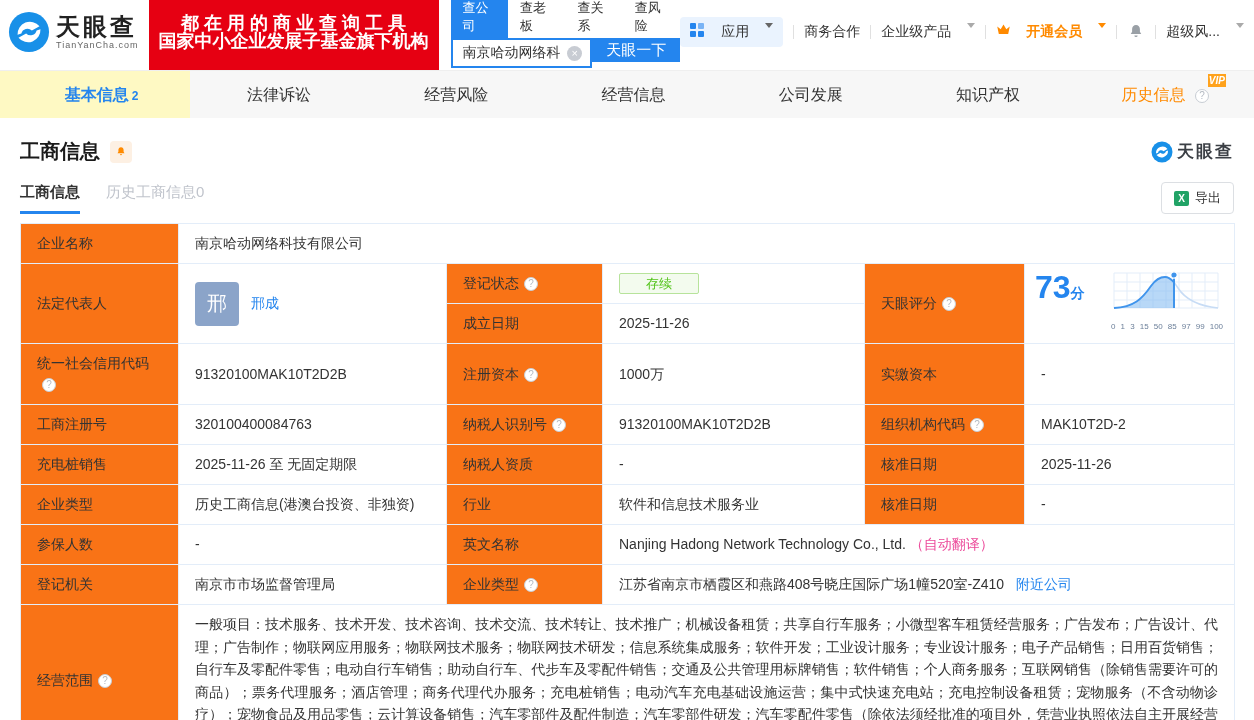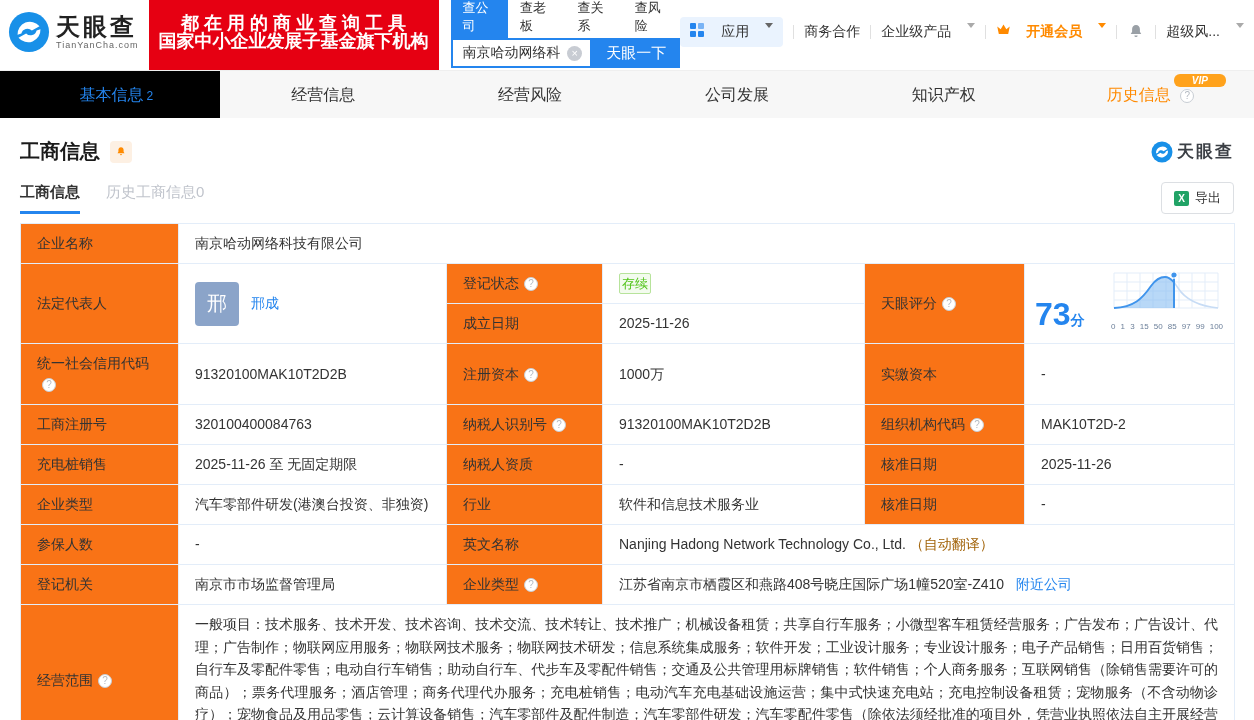--- a/index.html
+++ b/index.html
@@ -18,44 +18,44 @@
   .search-tabs { display:flex; font-size:13px; }
   .search-tab { padding:3px 12px; cursor:pointer; color:#333; }
   .search-tab.active { background:#2485ee; color:#fff; }
   .search-row { display:flex; }
   .search-input-box { position:relative; flex:1; border:2px solid #2485ee; background:#fff; height:30px; }
   .search-input-box input { width:100%; height:100%; border:none; outline:none; font-size:14px;
     padding:0 30px 0 10px; color:#333; font-family:inherit; }
   .clear-ic { position:absolute; right:8px; top:6px; width:15px; height:15px; border-radius:50%;
     background:#c8ccd3; color:#fff; font-size:11px; line-height:15px; text-align:center; cursor:pointer; }
   .clear-ic:after { content:"×"; }
-  .search-btn { width:88px; height:30px; background:#2485ee; color:#fff; border:none; font-size:15px;
+  .search-btn { width:88px; height:24px; background:#2485ee; color:#fff; border:none; font-size:15px;
     cursor:pointer; font-family:inherit; }
   .top-right { margin-left:auto; display:flex; align-items:center; font-size:14px; color:#333; white-space:nowrap; }
   .sep { width:1px; height:14px; background:#e0e0e0; margin:0 10px; }
   .nav-item { cursor:pointer; display:inline-flex; align-items:flex-start;gap:11px; }
   .chip { background:#eaf3fe; border-radius:4px; padding:6px 10px; }
   .grid-ic { display:inline-grid; grid-template-columns:6px 6px; grid-gap:2px; margin-right:6px; }
   .grid-ic i { width:6px; height:6px; background:#2485ee; border-radius:1px; }
   .grid-ic i.lite { background:#79b3f5; }
   .caret { display:inline-block; width:0; height:0; border-left:4px solid transparent;
     border-right:4px solid transparent; border-top:5px solid #666; margin-left:5px; }
   .caret.gray { border-top-color:#aaa; }
   .caret.orange { border-top-color:#ff8a00; }
   .vip-link { color:#ff8a00; font-weight:bold; }
   .crown-ic { margin-right:4px; display:inline-flex; }
 
   
   .main-tabs { display:flex; height:48px; background:#f7f7f7; border-top:1px solid #efefef; margin-top:6px; }
   .mtab { flex:1; text-align:center; line-height:48px; font-size:16px; color:#333; cursor:pointer; position:relative; }
-  .mtab.active { background:#000000; color:#2485ee; font-weight:normal;padding-left:13px; }
+  .mtab.active { background:#fef9c3; color:#2485ee; font-weight:bold;padding-left:13px; }
   .mtab .cnt { font-size:12px; margin-left:3px; color:#2485ee; }
   .mtab.vip-tab { color:#ff8a00; }
   .vip-badge { position:absolute; top:3px; right:28px; background:#ffa21c; color:#fff; font-size:10px;
-    font-style:italic; font-weight:bold; line-height:13px; padding:0 18px; border-radius:6px;margin-left:39px; }
+    font-style:italic; font-weight:bold; line-height:13px; padding:0 1px; border-radius:0;margin-left:39px; }
   .help { display:inline-block; width:14px; height:14px; border:1px solid #c8cdd4; border-radius:50%;
     color:#b4bac2; font-size:10px; line-height:12px; text-align:center; margin-left:5px; vertical-align:1px;
     background:#fff; cursor:pointer; }
   .help:after { content:"?"; }
 
   
   .content { padding:0 20px; }
   .sec-head { display:flex; align-items:center; margin-top:20px; }
   .sec-title { font-size:20px; font-weight:bold; color:#1a1a1a; }
   .bell-badge { width:22px; height:22px; background:#fdf0e3; border-radius:4px; margin-left:10px;
@@ -70,29 +70,29 @@
   .xls-ic { width:15px; height:15px; background:#21a366; border-radius:2px; color:#fff; font-size:10px;
     font-weight:bold; line-height:15px; text-align:center; margin-right:6px; }
   .xls-ic:after { content:"X"; }
 
   
   table.info { width:100%; border-collapse:collapse; table-layout:fixed; margin-top:8px; font-size:14px; }
   .info td { border:1px solid #e3edf9; padding:9px 16px; line-height:21px; vertical-align:middle; word-break:break-all; }
   .info td.lbl { background:#f97316; }
   .info td.scope-cell { line-height:22.5px; padding:8px 16px; text-align:justify; }
   .badge-green { display:inline-block; color:#52c41a; background:#f3fbee; border:1px solid #b7e39b;
-    border-radius:2px; font-size:13px; line-height:19px; padding:0 2px; }
+    border-radius:2px; font-size:13px; line-height:19px; padding:0 26px; }
   .link { color:#2485ee; text-decoration:none; cursor:pointer; }
-  .muted { color:#a16207; }
+  .muted { color:#ec4899; }
   .rep-wrap { display:flex; align-items:center; }
   .avatar { width:44px; height:44px; background:#8ba4c9; color:#fff; border-radius:4px; font-size:20px;
     display:flex; align-items:center; justify-content:center; cursor:pointer; }
   .rep-name { margin-left:12px; }
   .score-cell { padding:4px 10px !important; }
-  .score-wrap { display:flex; align-items:flex-end; justify-content:space-between; }
+  .score-wrap { display:flex; align-items:flex-start; justify-content:space-between; }
   .score-num { color:#2485ee; font-weight:bold; font-size:32px; line-height:34px; }
   .score-unit { font-size:14px; font-weight:bold; }
   .score-chart { width:114px; }
   .axis-row { display:flex; justify-content:space-between; font-size:8px; color:#6b7f99; padding:0 1px; }
 </style>
 </head>
 <body>
 
 <div class="header">
   <div class="logo">
@@ -166,22 +166,23 @@
       <span>超级风...</span>
       <span class="caret gray"></span>
     </span>
   </div>
 </div>
 
 <div class="main-tabs">
   <div class="mtab active">
     <span>基本信息</span><span class="cnt">2</span>
   </div>
+  <div class="mtab">法律诉讼</div>
+  <div class="mtab">经营风险</div>
   <div class="mtab">经营信息</div>
-  <div class="mtab">经营风险</div>
   <div class="mtab">公司发展</div>
   <div class="mtab">知识产权</div>
   <div class="mtab vip-tab">
     <span class="vip-badge">VIP</span>
     <span>历史信息</span>
     <span class="help"></span>
   </div>
 </div>
 
 <div class="content">
@@ -333,21 +334,21 @@
       <td class="lbl">充电桩销售</td>
       <td>2025-11-26 至 无固定期限</td>
       <td class="lbl">纳税人资质</td>
       <td>-</td>
       <td class="lbl">核准日期</td>
       <td>2025-11-26</td>
     </tr>
 
     <tr>
       <td class="lbl">企业类型</td>
-      <td>汽车零部件研发(港澳台投资、非独资)</td>
+      <td>历史工商信息(港澳台投资、非独资)</td>
       <td class="lbl">行业</td>
       <td>软件和信息技术服务业</td>
       <td class="lbl">核准日期</td>
       <td>-</td>
     </tr>
 
     <tr>
       <td class="lbl">参保人数</td>
       <td>-</td>
       <td class="lbl">英文名称</td>

